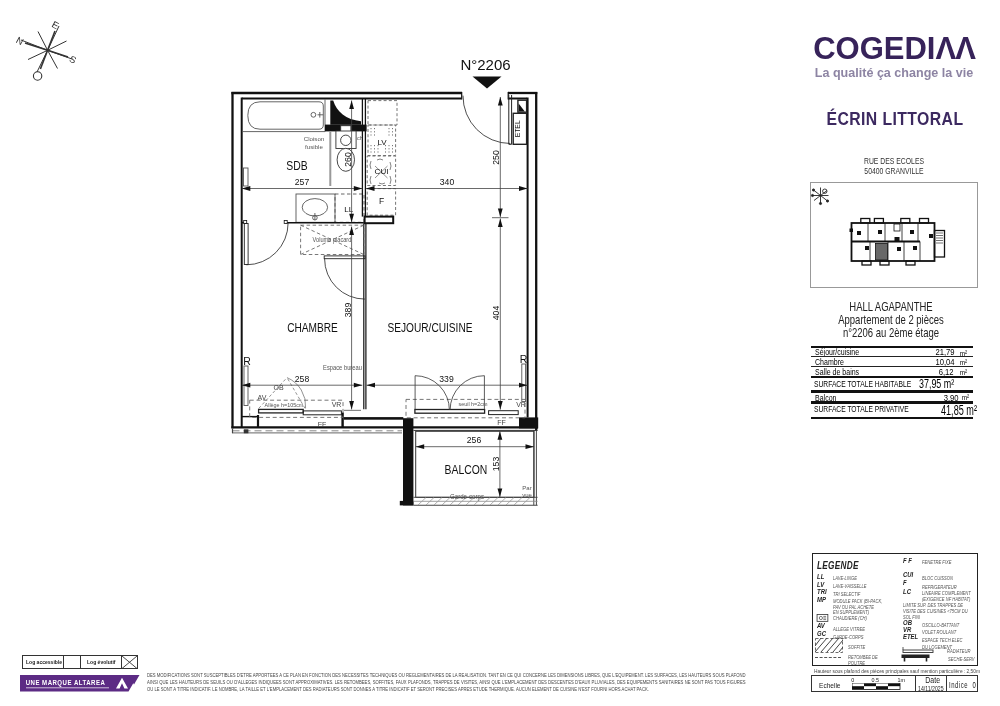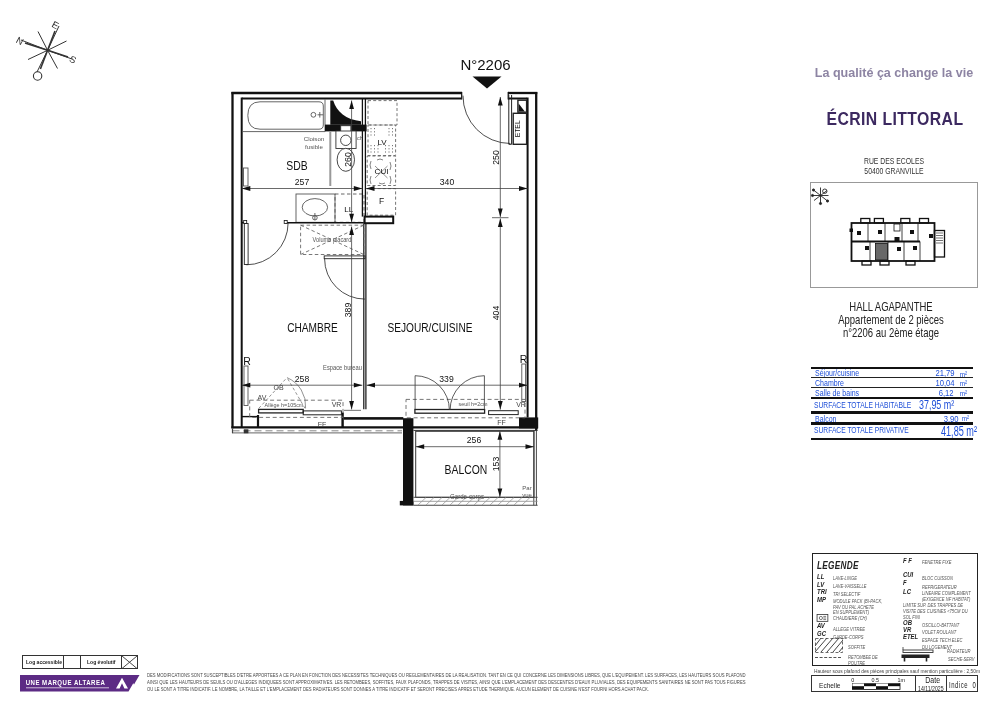--- a/index.html
+++ b/index.html
@@ -378,20 +378,21 @@
 
 <g stroke="#888" fill="none">
   <line x1="232.5" y1="430.8" x2="402" y2="430.8" stroke-width="1" stroke-dasharray="7 4"></line>
   <line x1="232.5" y1="432.9" x2="402" y2="432.9" stroke-width="0.9" stroke="#555"></line>
   <line x1="232.5" y1="428.5" x2="232.5" y2="433.3" stroke-width="1.2" stroke="#444"></line>
 </g>
 <rect x="243.8" y="429.3" width="4.6" height="4" fill="#333"></rect>
 
 </svg>
 
+<div class="abs ctr" style="left:794px;top:31px;width:200px;font-size:31px;font-weight:bold;color:#37235a;letter-spacing:0px;">COGEDI<span style="letter-spacing:-1px">ΛΛ</span></div>
 
 <div class="abs ctr" style="left:794px;top:64.5px;width:200px;font-size:13.5px;font-weight:bold;color:#8d84a3;transform:scaleX(0.93);">La qualité ça change la vie</div>
 
 <div class="abs ctr" style="left:795px;top:108px;width:200px;font-size:19px;font-weight:bold;color:#3c2960;letter-spacing:0.5px;transform:scaleX(0.83);">ÉCRIN LITTORAL</div>
 
 <div class="abs ctr" style="left:794px;top:155.5px;width:200px;font-size:9.5px;color:#333;line-height:10.2px;transform:scaleX(0.72);">RUE DES ECOLES<br>50400 GRANVILLE</div>
 
 <svg class="abs" style="left:810px;top:182px" width="168" height="106" viewBox="0 0 168 106">
 
   <rect x="0.5" y="0.5" width="167" height="105" fill="#fff" stroke="#999" stroke-width="1"></rect>
@@ -458,21 +459,21 @@
         <rect x="87" y="65" width="4" height="4"></rect>
     <rect x="103" y="64" width="4" height="4"></rect>
         <rect x="119" y="52" width="4" height="4"></rect>
     <rect x="39.5" y="46.5" width="3.5" height="3.5"></rect>
     <rect x="84" y="42" width="6" height="7" fill="none" stroke="#111" stroke-width="0.8"></rect>
   </g>
 </svg>
 
 <div class="abs ctr" style="left:791px;top:301px;width:200px;font-size:13px;color:#222;line-height:12.9px;transform:scaleX(0.73);">HALL AGAPANTHE<br>Appartement de 2 pièces<br>n°2206 au 2ème étage</div>
 
-<div class="abs" style="left:811px;top:366px;width:161.5px;height:75px;color:#1d4ed8;">
+<div class="abs" style="left:811px;top:345px;width:161.5px;height:75px;color:#000000;">
 
   <div class="abs" style="left:0;top:1.4px;width:100%;height:2.1px;background:#111;"></div>
 
   <div class="abs" style="left:4px;top:2.3px;font-size:9px;transform:scaleX(0.78);transform-origin:0 0;white-space:nowrap;">Séjour/cuisine</div>
   <div class="abs" style="right:17.5px;top:2.3px;font-size:9px;transform:scaleX(0.85);transform-origin:100% 0;">21,79</div>
   <div class="abs" style="right:5px;top:3.6px;font-size:7.5px;transform:scaleX(0.85);">m²</div>
   <div class="abs" style="left:0;top:11.2px;width:100%;height:1px;background:#222;"></div>
 
   <div class="abs" style="left:4px;top:12px;font-size:9px;transform:scaleX(0.78);transform-origin:0 0;">Chambre</div>
   <div class="abs" style="right:17.5px;top:12px;font-size:9px;transform:scaleX(0.85);transform-origin:100% 0;">10,04</div>

